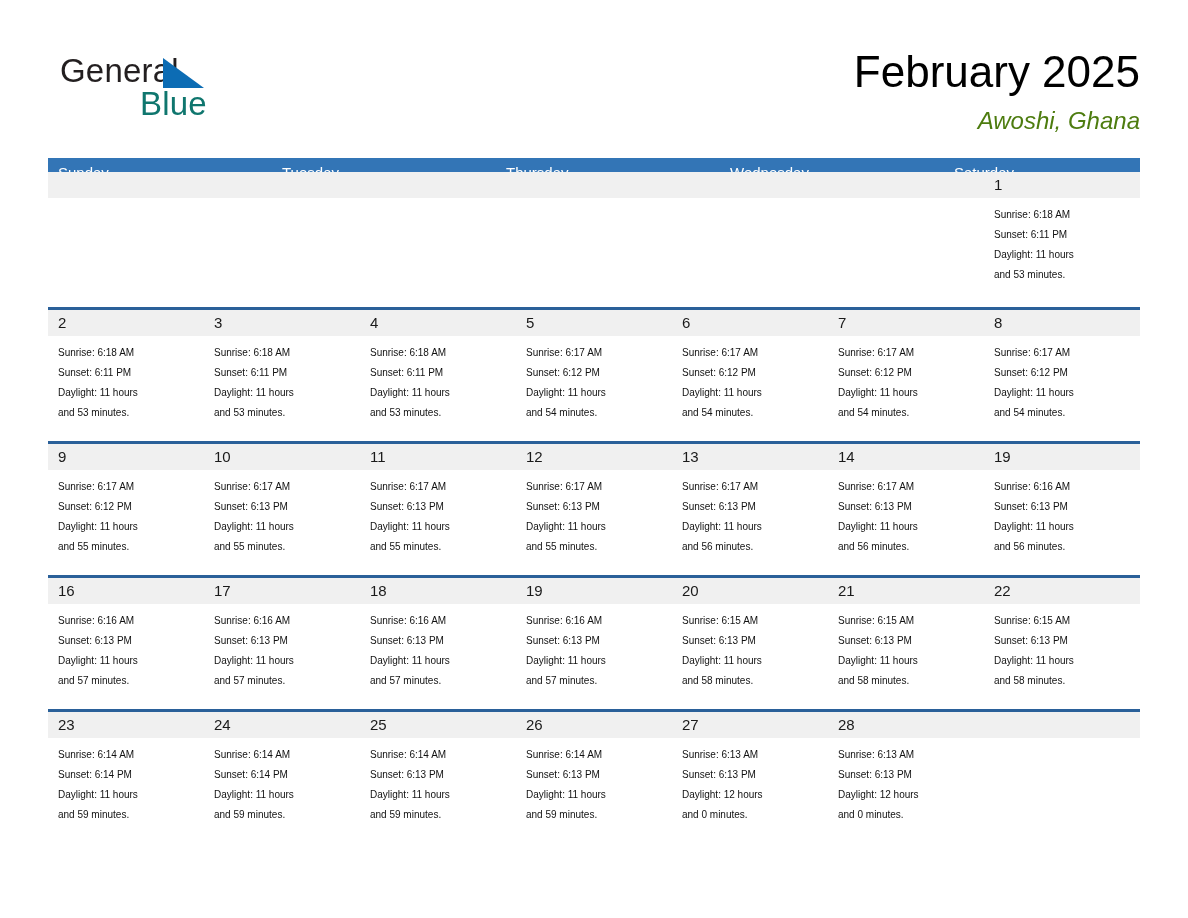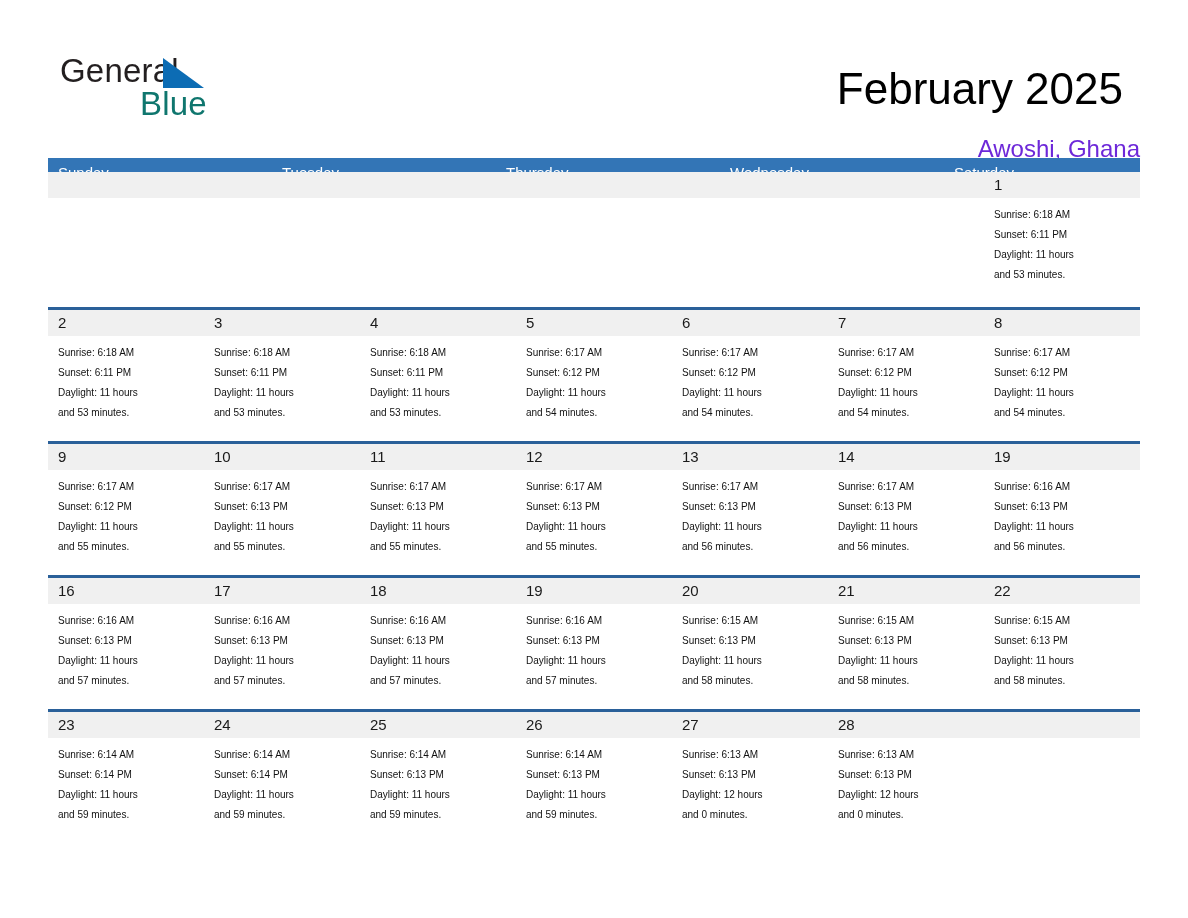--- a/index.html
+++ b/index.html
@@ -66,29 +66,30 @@
     position: absolute;
     right: 0;
     top: 0;
     text-align: right;
   }
   .month-title {
     font-size: 44px;
     line-height: 56px;
     font-weight: normal;
     color: #000000;
-    margin: 17px;
+    margin: 0;
     white-space: nowrap;
   }
   .location {
     font-size: 24px;
     line-height: 30px;
-    color: #6d28d9;
+    color: #4d7c0f;
     margin: 6px 0 0 0;
     white-space: nowrap;
+    font-style: italic;
   }
 
   
   .calendar {
     position: absolute;
     left: 48px;
     top: 158px;
     width: 1092px;
   }
   .dow-row {

